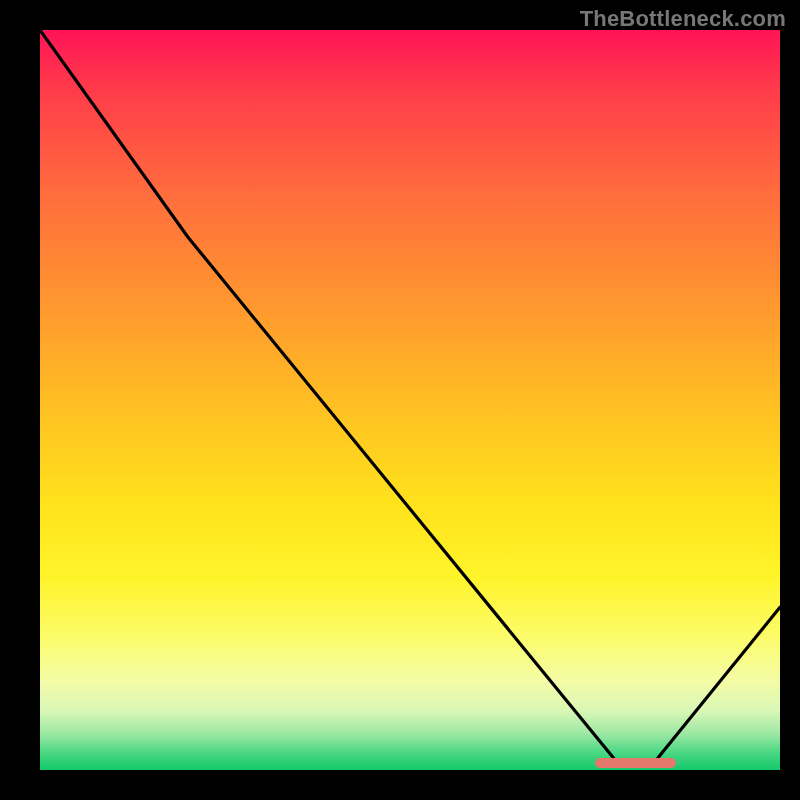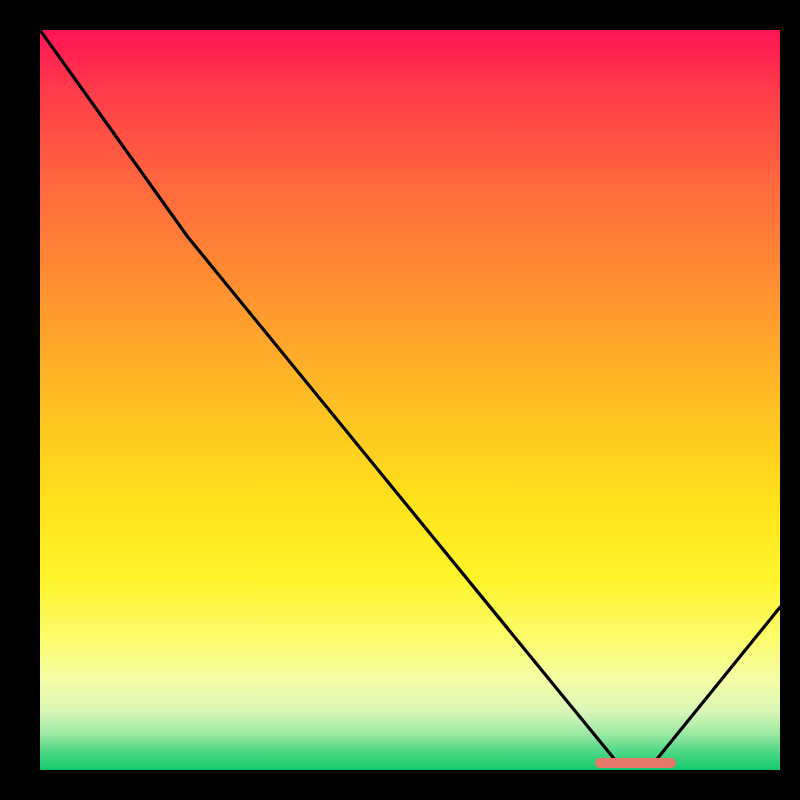--- a/index.html
+++ b/index.html
@@ -78,20 +78,21 @@
     left: 0; top: 0; width: 40px; height: 800px;
   }
   .axis-bottom {
     left: 0; bottom: 0; width: 800px; height: 30px;
   }
 </style>
 </head>
 <body>
 <div class="wrap">
 
+  <div class="watermark">TheBottleneck.com</div>
 
   <div class="plot">
     <div class="gradient"></div>
     <svg class="curve" viewBox="0 0 740 740" preserveAspectRatio="none">
       <path id="curve-path" fill="none" stroke="#000" stroke-width="3.2" stroke-linejoin="round" stroke-linecap="round" d="M0.0 0.0 L148.0 207.2 L577.2 732.6 L614.2 732.6 L740.0 577.2"></path>
     </svg>
     <div id="marker" class="marker" style="left: 555px; width: 81.4px; top: 727.6px; background: rgb(228, 120, 107);"></div>
   </div>
 
   <div class="axis-left"></div>

